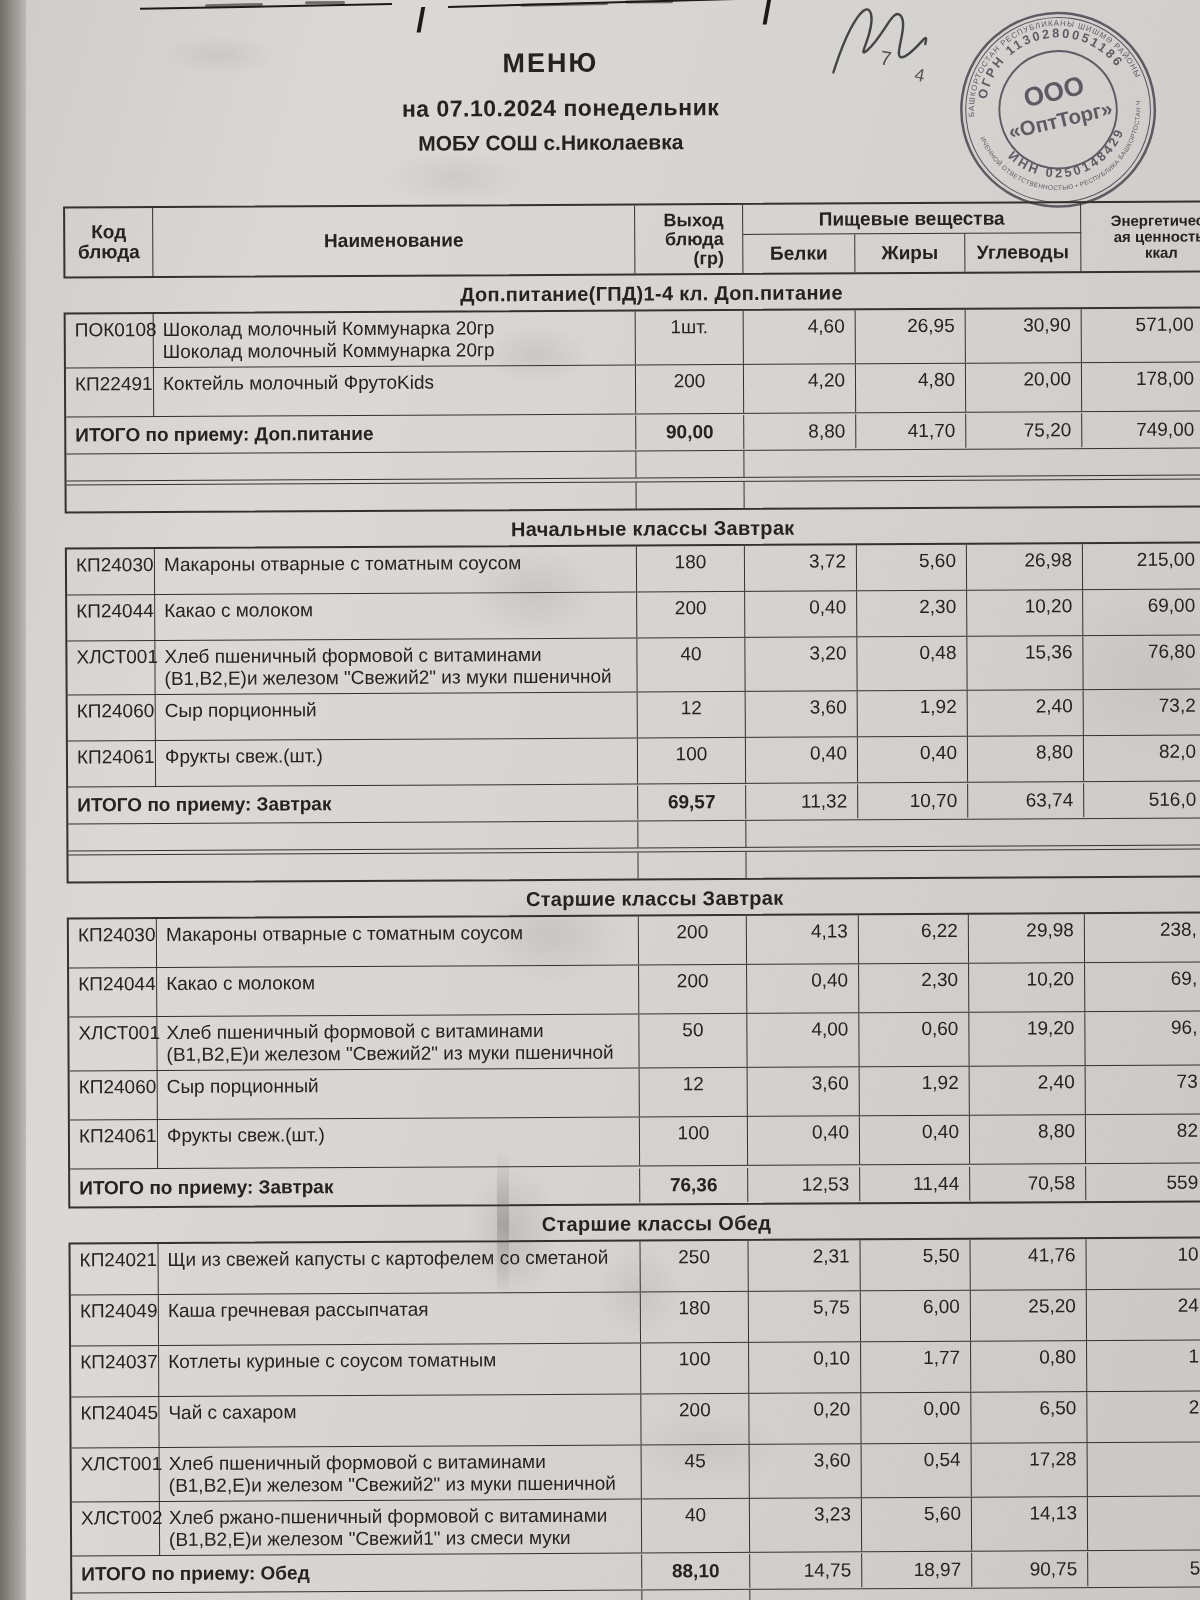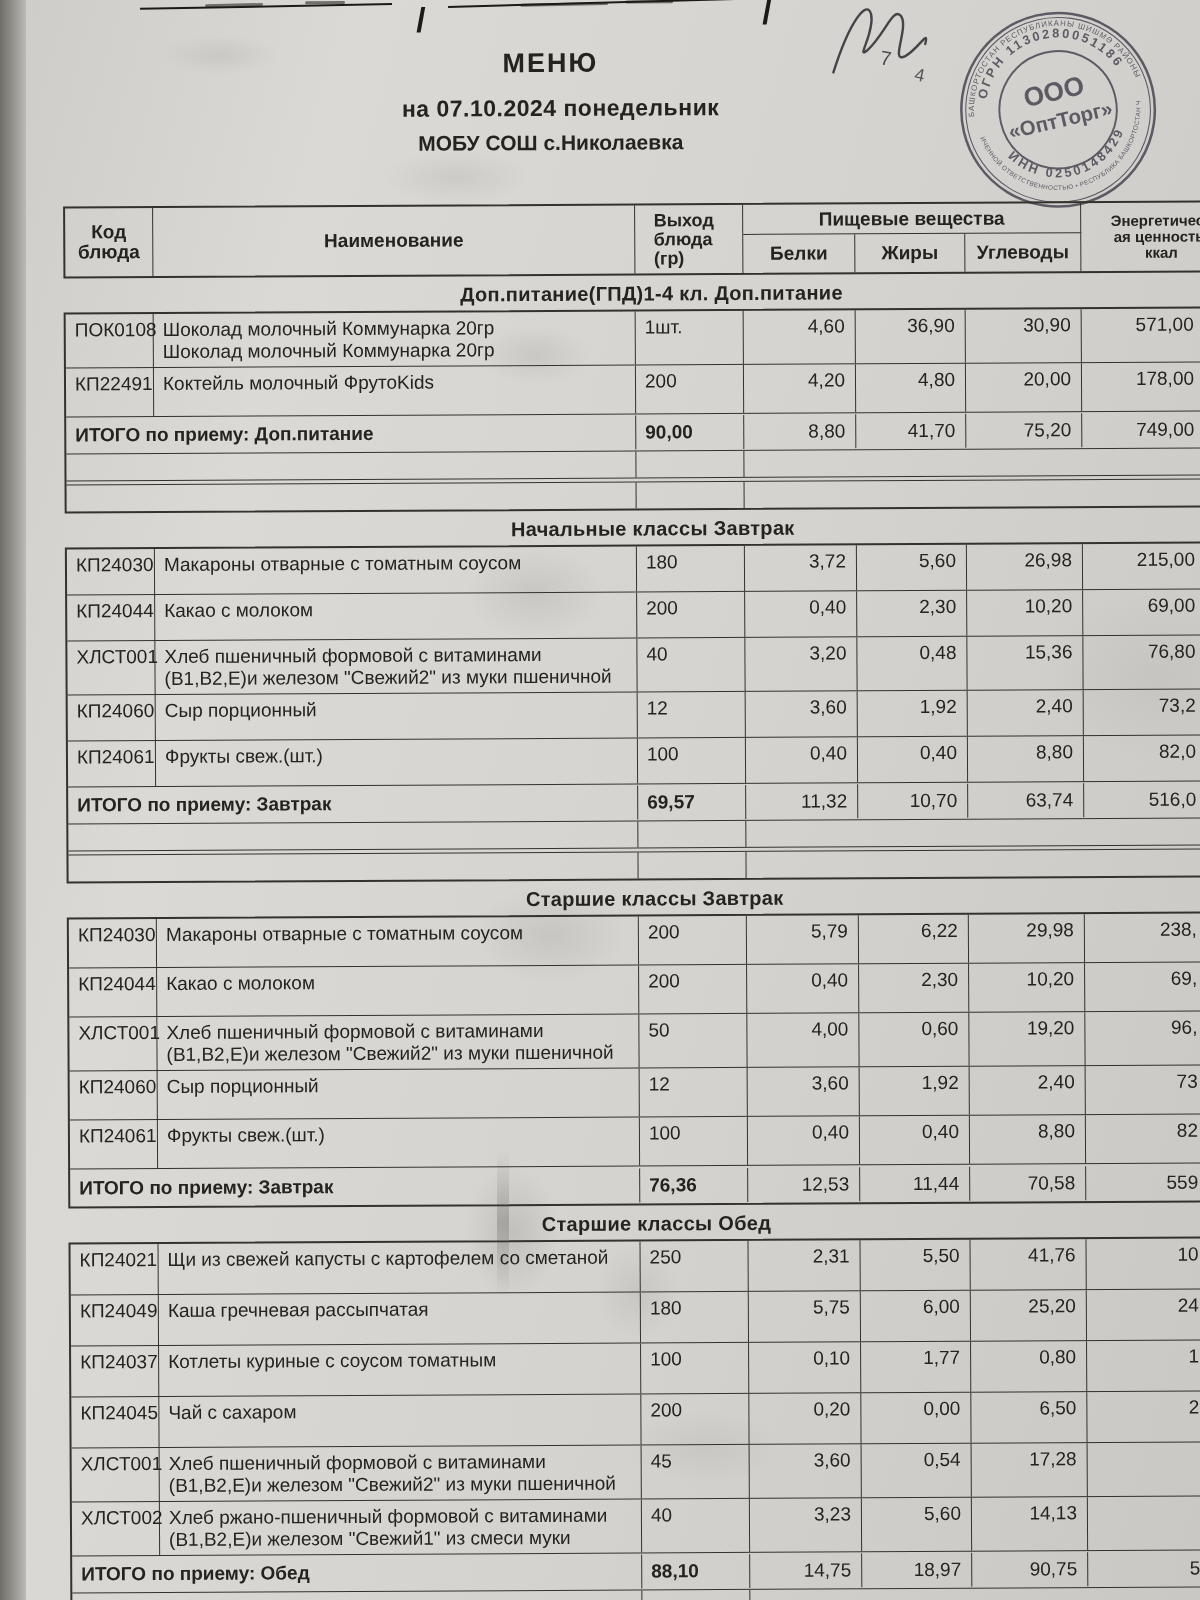--- a/index.html
+++ b/index.html
@@ -52,37 +52,37 @@
     grid-template-rows:30px 38px;
     border:2px solid var(--bd);font-weight:bold}
   .hc{display:flex;align-items:center;justify-content:center;text-align:center;
     border-right:1.7px solid var(--bd);font-size:19px;line-height:20px;padding:1px}
   .hc.span{grid-row:1/3}
   .hgroup{grid-column:4/7;border-bottom:1.6px solid var(--bd)}
   .hsub{grid-row:2/3}
   .hkcal{grid-row:1/3;border-right:none;align-items:center}
   .hkcal .txt{width:104px;margin:0 auto;font-size:15px;line-height:16px;
     overflow-wrap:break-word;word-break:break-word;text-align:center}
-  .hout .txt{width:70px;margin:0 auto;font-size:18px;line-height:19px;text-align:left}
+  .hout .txt{width:70px;margin:0 auto;font-size:18px;line-height:19px;text-align:right}
 
   .sec-title{width:1176px;text-align:center;font-weight:bold;font-size:20px;
     padding:7px 0 4px;letter-spacing:.3px}
   .block{width:1176px;border:2px solid var(--bd)}
   .row{display:grid;grid-template-columns:88px 482px 108px 112px 110px 116px 160px;
     border-bottom:1.7px solid var(--bd)}
   .block .row:last-child{border-bottom:none}
   .row-dish{min-height:46px}
   .sb-0 .row-dish{min-height:49px}
   .sb-2 .row-dish{min-height:49px}
   .sb-3 .row-dish{min-height:51px}
   .c{padding:5px 9px 4px 9px;border-right:1.7px solid var(--bd);
     font-size:19px;line-height:22px}
   .c:last-child{border-right:none}
   .c-name{white-space:pre-line}
-  .c-out{}
+  .c-out{text-align:center}
   .c-pro,.c-fat,.c-carb{text-align:right;padding-right:10px}
   .c-kcal{text-align:right;padding-right:48px}
   .row-total{min-height:37px;align-items:center;font-size:19px}
   .row-total .c{padding-top:6px;padding-bottom:6px}
   .tl{grid-column:1/3;font-weight:bold}
   .row-total .c-out{font-weight:bold}
   .row-empty{min-height:27px}
   .row-empty + .row-empty{border-top:1.6px solid var(--bd);margin-top:3px}
   .e1{grid-column:1/3;border-right:1.7px solid var(--bd)}
   .e2{grid-column:3/4;border-right:1.7px solid var(--bd)}
@@ -174,21 +174,21 @@
 
     <div id="sections">
         <div class="sec-title">Доп.питание(ГПД)1-4 кл. Доп.питание</div>
         <div class="block sb-0">
           <div class="row row-dish">
             <div class="c c-code">ПОК0108</div>
             <div class="c c-name">Шоколад молочный Коммунарка 20гр
 Шоколад молочный Коммунарка 20гр</div>
             <div class="c c-out">1шт.</div>
             <div class="c c-pro">4,60</div>
-            <div class="c c-fat">36,90</div>
+            <div class="c c-fat">26,95</div>
             <div class="c c-carb">30,90</div>
             <div class="c c-kcal">571,00</div>
           </div>
           <div class="row row-dish">
             <div class="c c-code">КП22491</div>
             <div class="c c-name">Коктейль молочный ФрутоKids</div>
             <div class="c c-out">200</div>
             <div class="c c-pro">4,20</div>
             <div class="c c-fat">4,80</div>
             <div class="c c-carb">20,00</div>
@@ -279,21 +279,21 @@
             <div class="e2"></div>
             <div class="e3"></div>
           </div>
         </div>
         <div class="sec-title">Старшие классы Завтрак</div>
         <div class="block sb-2">
           <div class="row row-dish">
             <div class="c c-code">КП24030</div>
             <div class="c c-name">Макароны отварные с томатным соусом</div>
             <div class="c c-out">200</div>
-            <div class="c c-pro">5,79</div>
+            <div class="c c-pro">4,13</div>
             <div class="c c-fat">6,22</div>
             <div class="c c-carb">29,98</div>
             <div class="c c-kcal">238,</div>
           </div>
           <div class="row row-dish">
             <div class="c c-code">КП24044</div>
             <div class="c c-name">Какао с молоком</div>
             <div class="c c-out">200</div>
             <div class="c c-pro">0,40</div>
             <div class="c c-fat">2,30</div>

